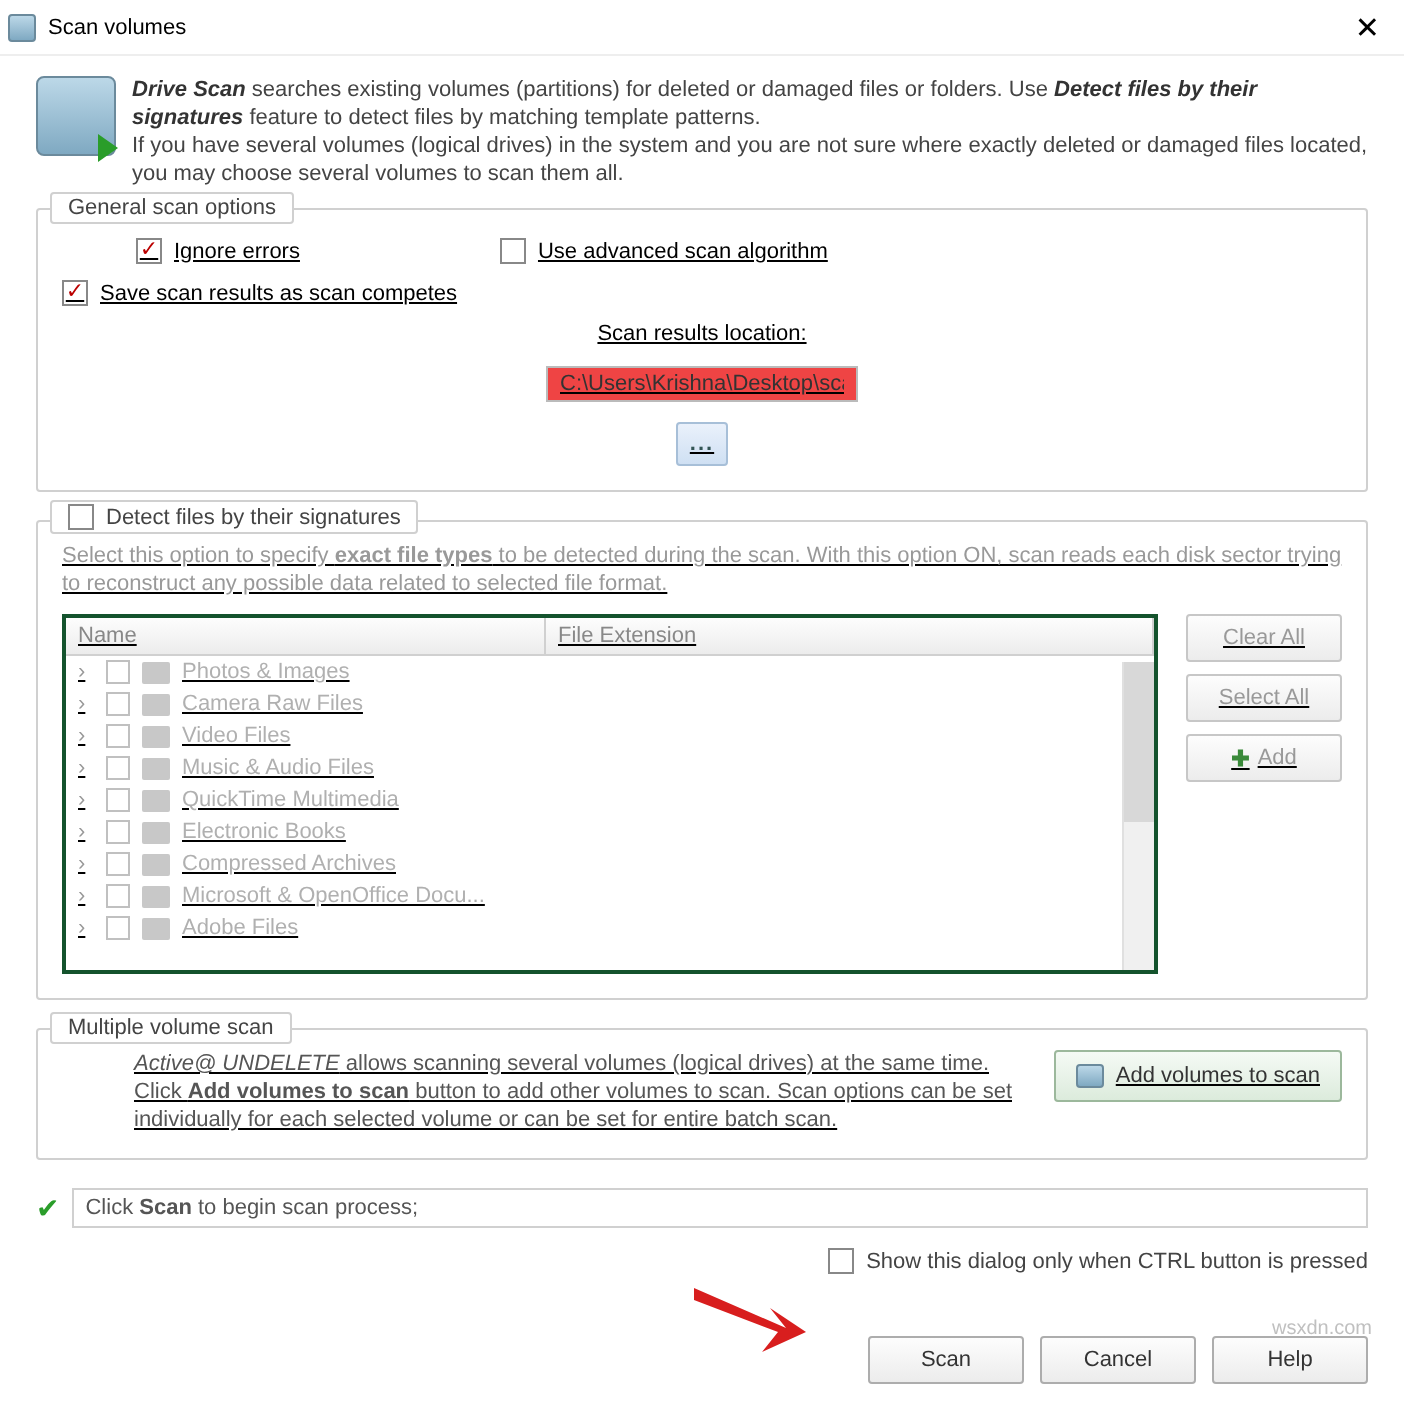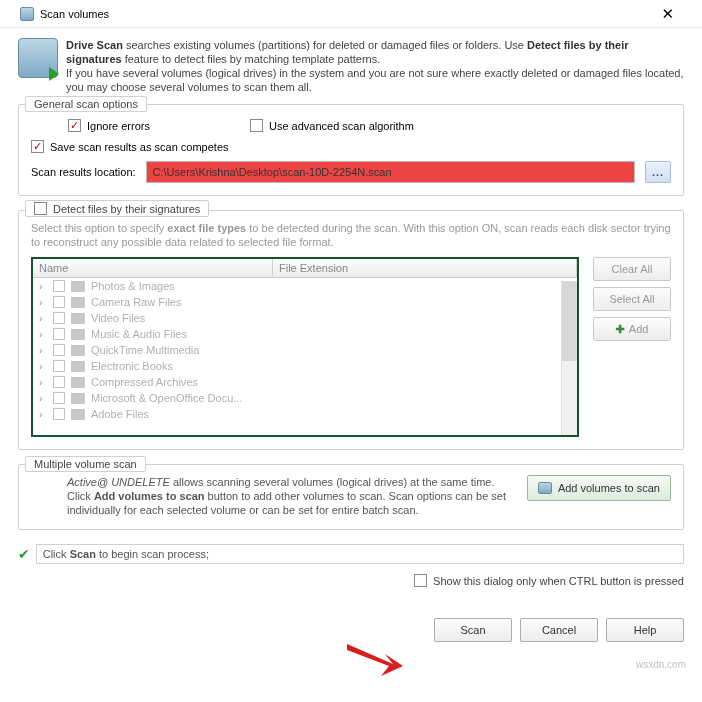--- a/index.html
+++ b/index.html
@@ -1,32 +1,32 @@
 <!DOCTYPE html>
 <html><head>
 <meta charset="utf-8">
 <style>
 * { box-sizing: border-box; font-family: "Segoe UI", Tahoma, sans-serif; font-size: 11px; }
 body { margin: 0; padding: 0; background: #fff; width: 702px; height: 702px; overflow: hidden; }
-.titlebar { height: 28px; display: flex; align-items: center; padding: 0 20px; border-bottom: 1px solid #eee; }
+.titlebar { height: 28px; display: flex; align-items: center; padding: 0 4px; border-bottom: 1px solid #eee; }
 .titlebar .close { margin-left: auto; font-size: 15px; color: #000; padding: 2px 8px; }
 .container { padding: 10px 18px 6px 18px; }
 .intro { display: flex; gap: 8px; margin-bottom: 10px; }
 .drive-ico { width: 40px; height: 40px; background: linear-gradient(#bcd8e8,#7fa9c2); border: 1px solid #6b8a9c; border-radius: 4px; position: relative; flex-shrink: 0; }
 .drive-ico::after { content: ""; position: absolute; right: -2px; bottom: -4px; width: 0; height: 0; border-left: 10px solid #2a9d2a; border-top: 7px solid transparent; border-bottom: 7px solid transparent; }
 .intro-text { color: #444; line-height: 14px; }
-.intro-text b { color: #333; }
-
-.fieldset { border: 1px solid #d0d0d0; border-radius: 2px; padding: 10px 12px 12px 12px; margin-bottom: 14px; position: relative; }
+.intro-text b { color: #333; font-style: italic; }
+
+.fieldset { border: 1px solid #d0d0d0; border-radius: 2px; padding: 10px 12px 12px 12px; margin-bottom: 14px; position: relative; text-decoration: underline; }
 .fieldset-legend { position: absolute; top: -9px; left: 6px; background: #fff; border: 1px solid #d0d0d0; border-radius: 2px; padding: 1px 8px; color: #444; }
 .chkrow { display: flex; align-items: center; gap: 6px; margin: 4px 0; }
 .chkbox { width: 13px; height: 13px; border: 1px solid #888; display: inline-flex; align-items: center; justify-content: center; background: #fff; }
 .chkbox.checked::after { content: "✓"; color: #b00; font-size: 11px; line-height: 1; }
 .row-two { display: flex; gap: 100px; padding-left: 37px; }
-.results-row { display: flex; align-items: center; gap: 10px; margin-top: 8px; }
+.results-row { display: flex; align-items: center; gap: 10px; margin-top: 8px; flex-direction: column; }
 .textinput { flex: 1; height: 22px; border: 1px solid #bbb; padding: 2px 6px; color: #333; background: #ef4444; }
 .browse-btn { width: 26px; height: 22px; border: 1px solid #a7bfd8; background: linear-gradient(#eaf1fb,#cfe0f3); border-radius: 2px; display: inline-flex; align-items: center; justify-content: center; color: #355; font-weight: bold; letter-spacing: 1px; }
 
 .detect-legend { display: flex; align-items: center; gap: 6px; top: -11px; }
 .helptext { color: #999; line-height: 14px; margin-bottom: 8px; }
 .filetable-wrap { display: flex; gap: 14px; }
 .filetable { flex: 1; border: 2px solid #14532d; height: 180px; overflow: hidden; position: relative; }
 .thead { display: flex; background: linear-gradient(#fdfdfd,#ececec); border-bottom: 1px solid #d0d0d0; color: #888; }
 .th { padding: 3px 6px; border-right: 1px solid #d0d0d0; }
 .th1 { width: 240px; }

